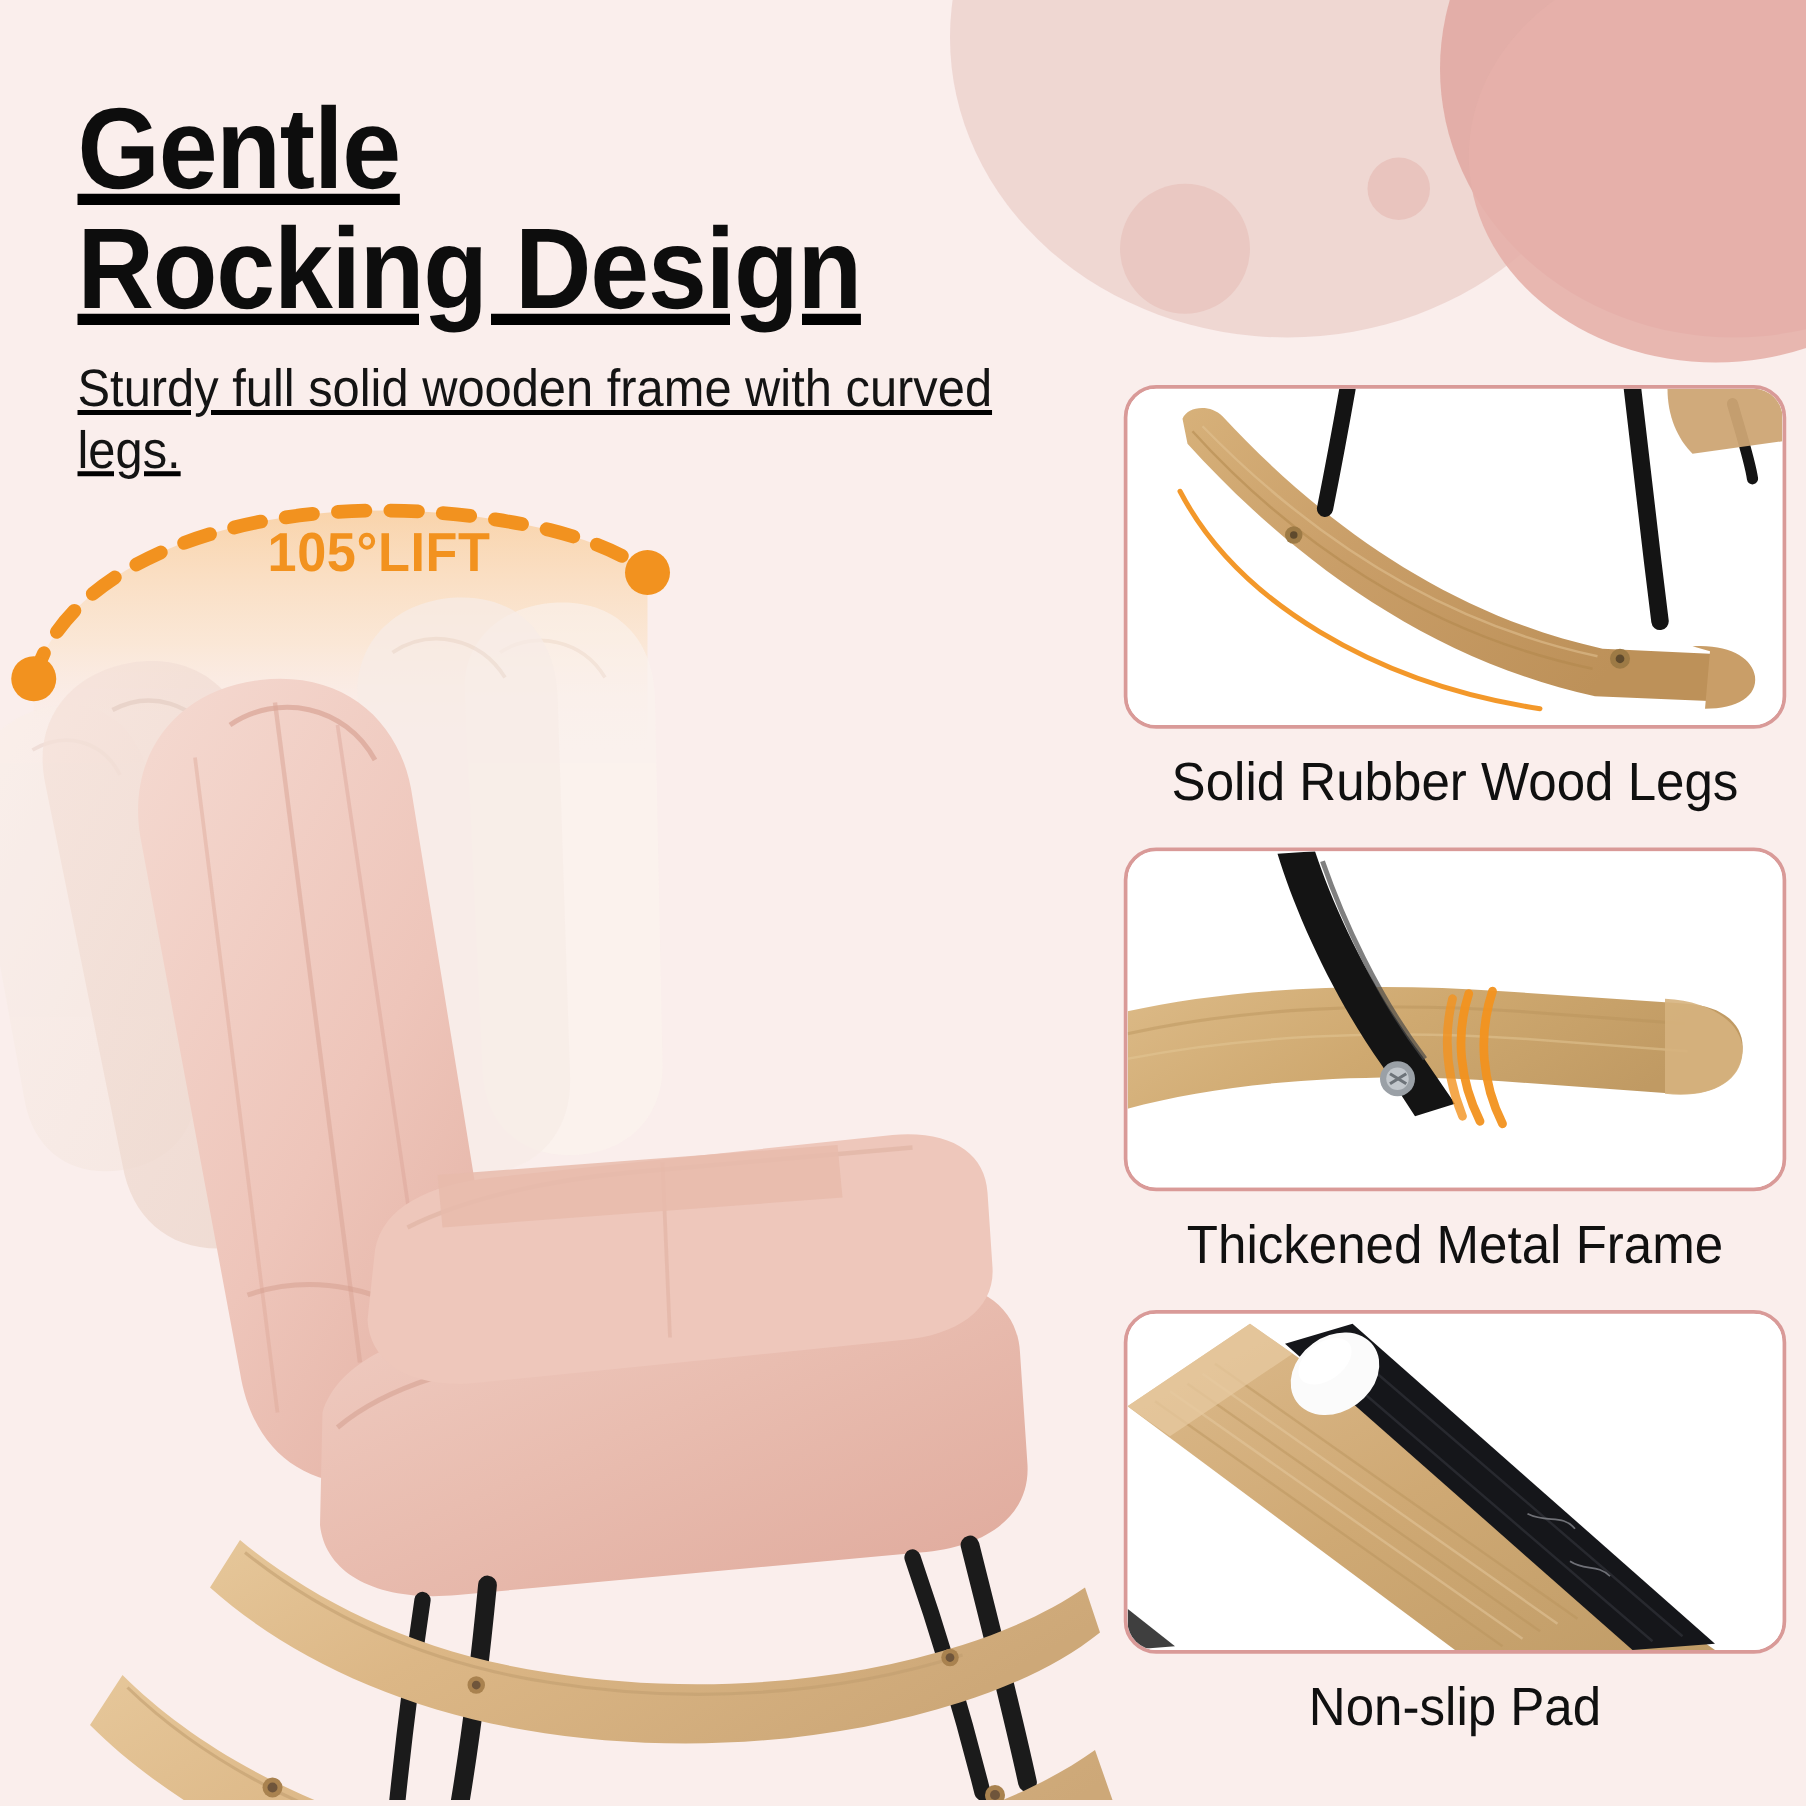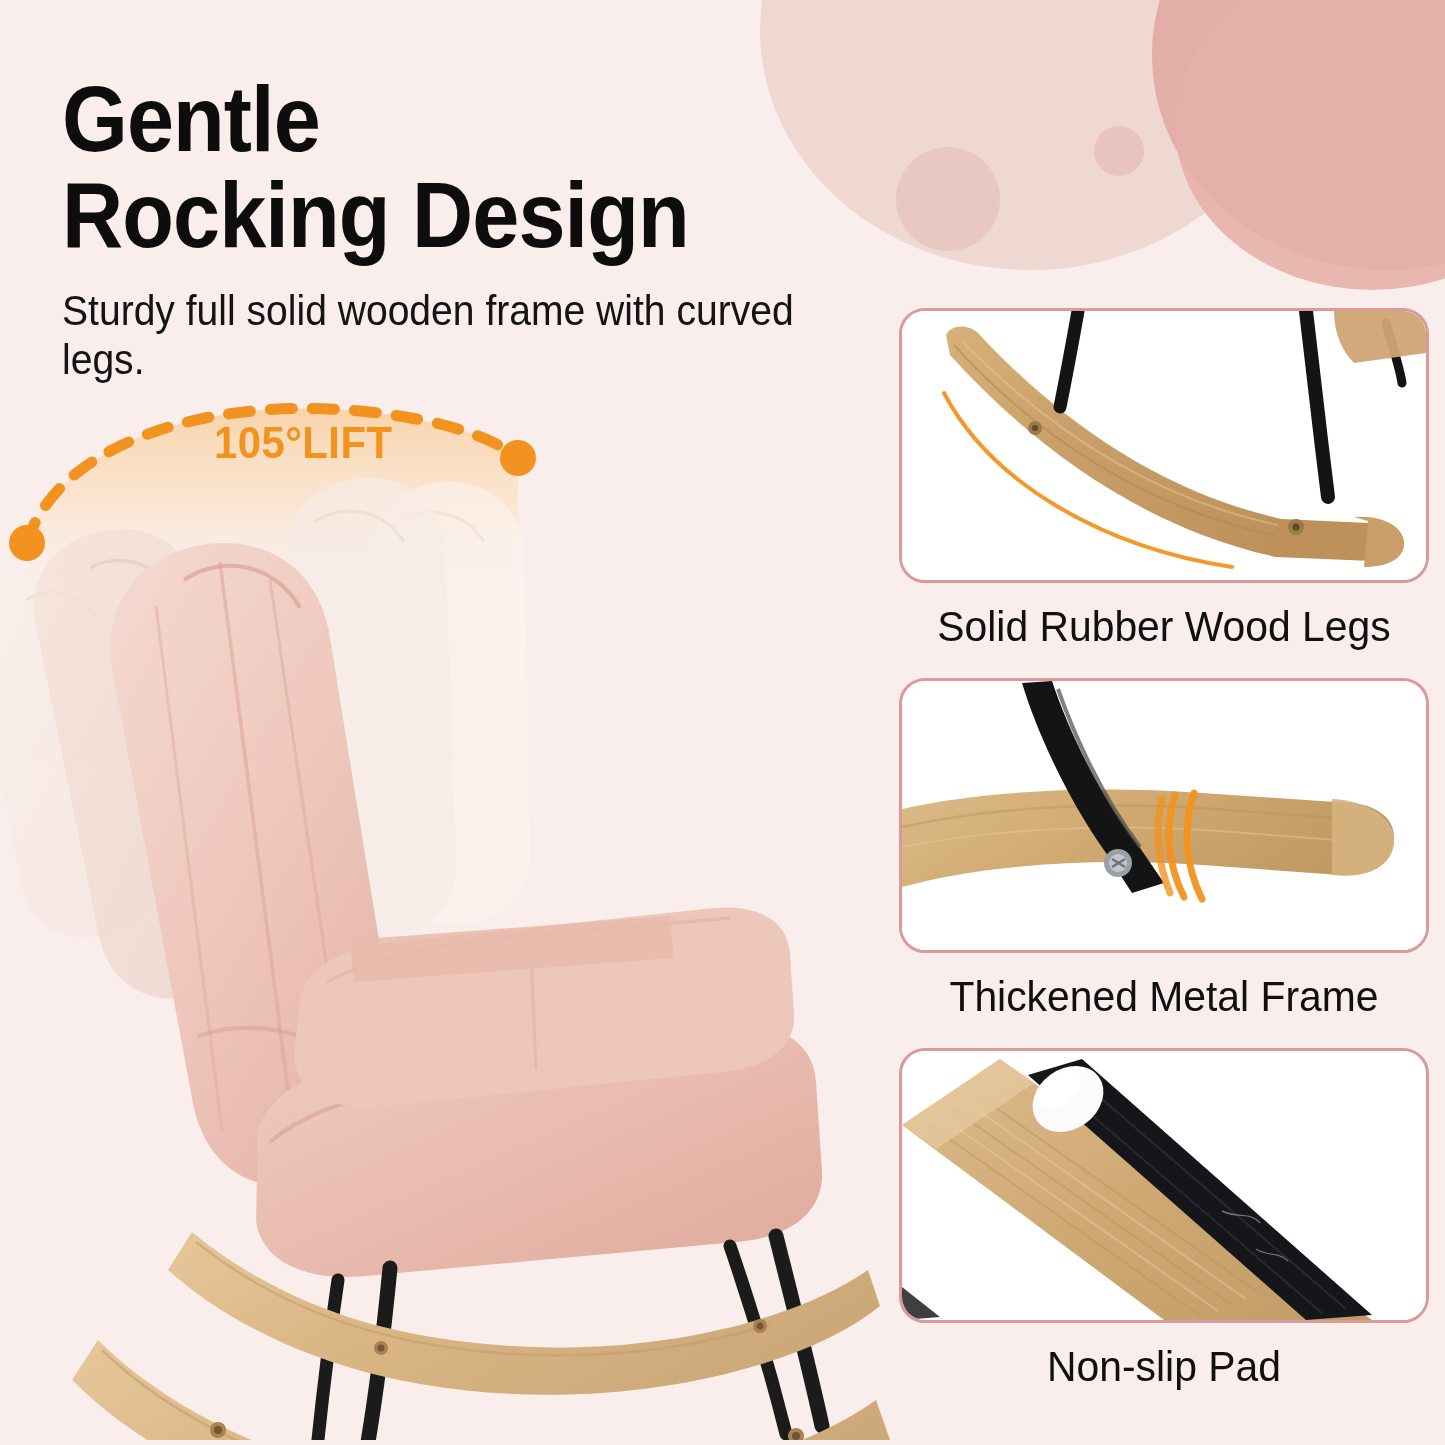--- a/index.html
+++ b/index.html
@@ -60,20 +60,21 @@
     height: 50px;
     background: #e9c4be;
   }
 
   
   .headline {
     position: absolute;
     left: 62px;
     top: 72px;
     width: 830px;
+    text-decoration: underline;
   }
   .headline h1 {
     margin: 0;
     font-size: 92px;
     line-height: 1.04;
     font-weight: 700;
     color: #0d0d0d;
     letter-spacing: -1px;
     transform: scaleX(.92);
     transform-origin: left center;

